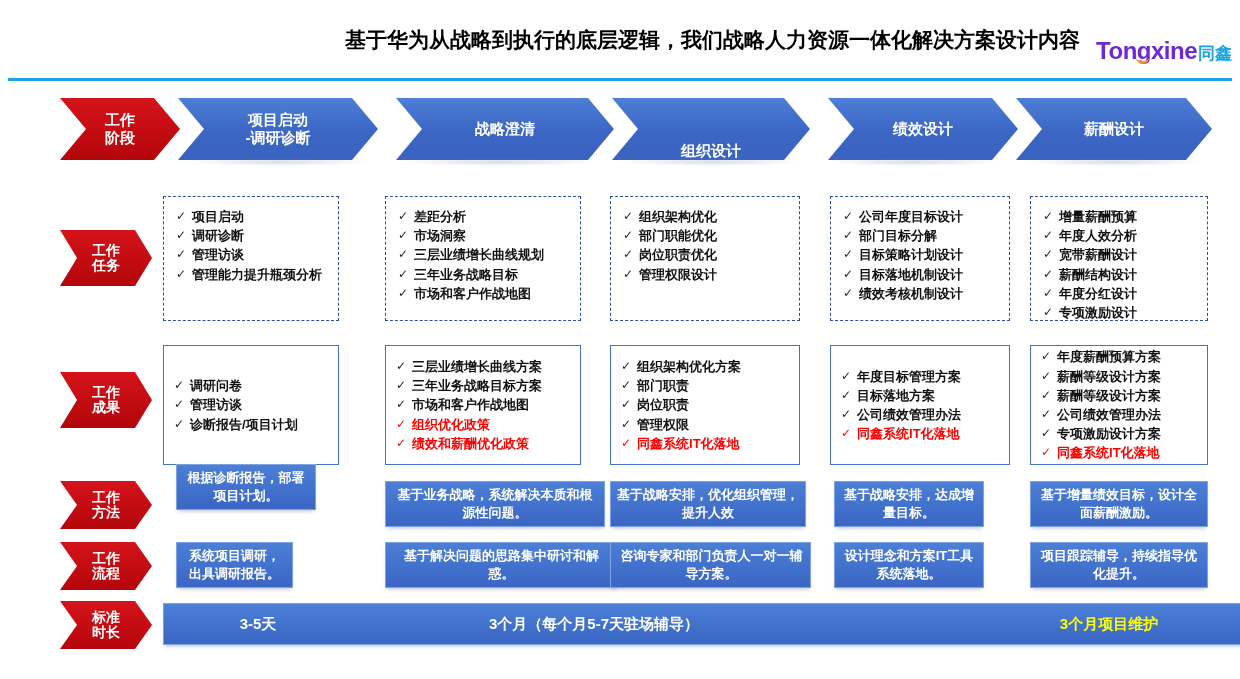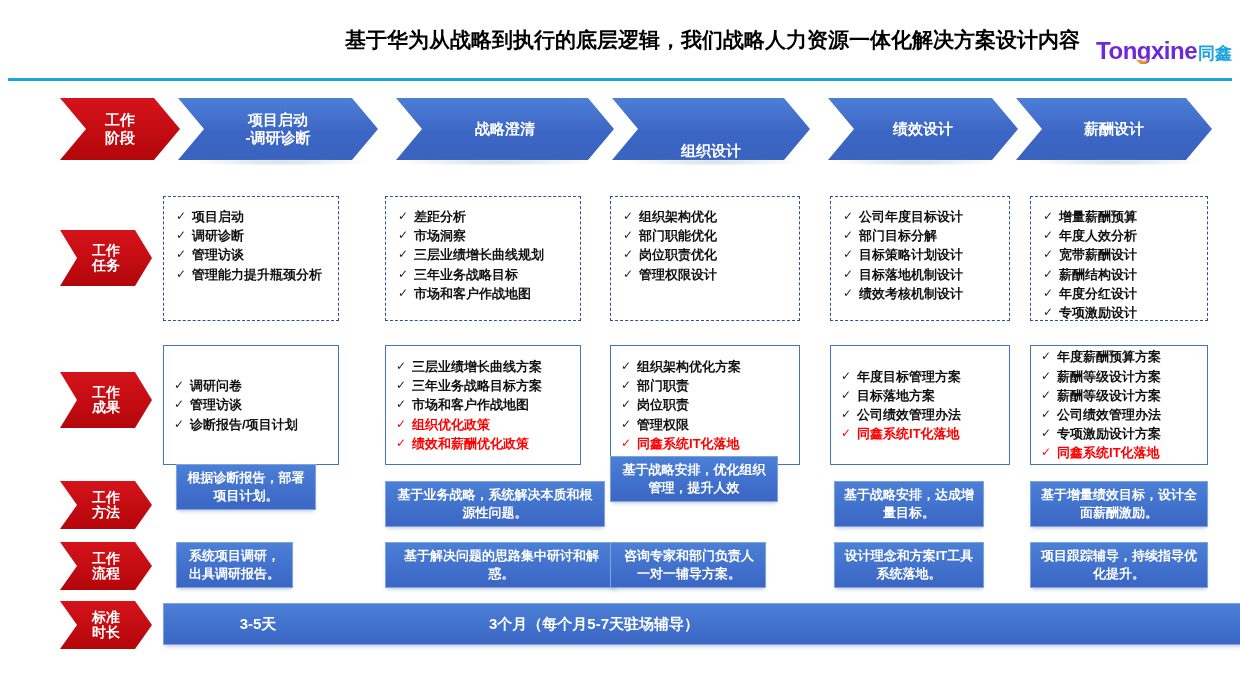--- a/index.html
+++ b/index.html
@@ -451,26 +451,27 @@
       </li>
     <li class="red">
         <span class="tick">✓</span>
         <span>同鑫系统IT化落地</span>
       </li>
   </ul>
 </div>
 
 <div class="fillcell" style="left:176px; top:464px; width:140px; height:46px;">根据诊断报告，部署项目计划。</div>
 <div class="fillcell" style="left:385px; top:481px; width:220px; height:46px;">基于业务战略，系统解决本质和根源性问题。</div>
-<div class="fillcell" style="left:610px; top:456px; width:168px; height:46px;">基于战略安排，优化组织管理，提升人效</div>
+<div class="fillcell" style="left:610px; top:481px; width:196px; height:46px;">基于战略安排，优化组织管理，提升人效</div>
 <div class="fillcell" style="left:834px; top:481px; width:150px; height:46px;">基于战略安排，达成增量目标。</div>
 <div class="fillcell" style="left:1030px; top:481px; width:178px; height:46px;">基于增量绩效目标，设计全面薪酬激励。</div>
 
 <div class="fillcell" style="left:176px; top:542px; width:117px; height:46px;">系统项目调研，出具调研报告。</div>
 <div class="fillcell" style="left:385px; top:542px; width:233px; height:46px;">基于解决问题的思路集中研讨和解惑。</div>
-<div class="fillcell" style="left:610px; top:542px; width:156px; height:46px;padding-left:8px;">咨询专家和部门负责人一对一辅导方案。</div>
+<div class="fillcell" style="left:610px; top:542px; width:201px; height:46px;padding-left:8px;">咨询专家和部门负责人一对一辅导方案。</div>
 <div class="fillcell" style="left:834px; top:542px; width:150px; height:46px;">设计理念和方案IT工具系统落地。</div>
 <div class="fillcell" style="left:1030px; top:542px; width:178px; height:46px;">项目跟踪辅导，持续指导优化提升。</div>
 
 <div id="duration-bar" style="left:163px; top:603px; width:1108px; height:42px;text-decoration:underline;">
   <div class="dur-seg" style="left:34px; width:120px;">3-5天</div>
   <div class="dur-seg" style="left:220px; width:420px;">3个月（每个月5-7天驻场辅导）</div>
+  <div class="dur-seg yellow" style="left:855px; width:180px;">3个月项目维护</div>
 </div>
 
 </body></html>

